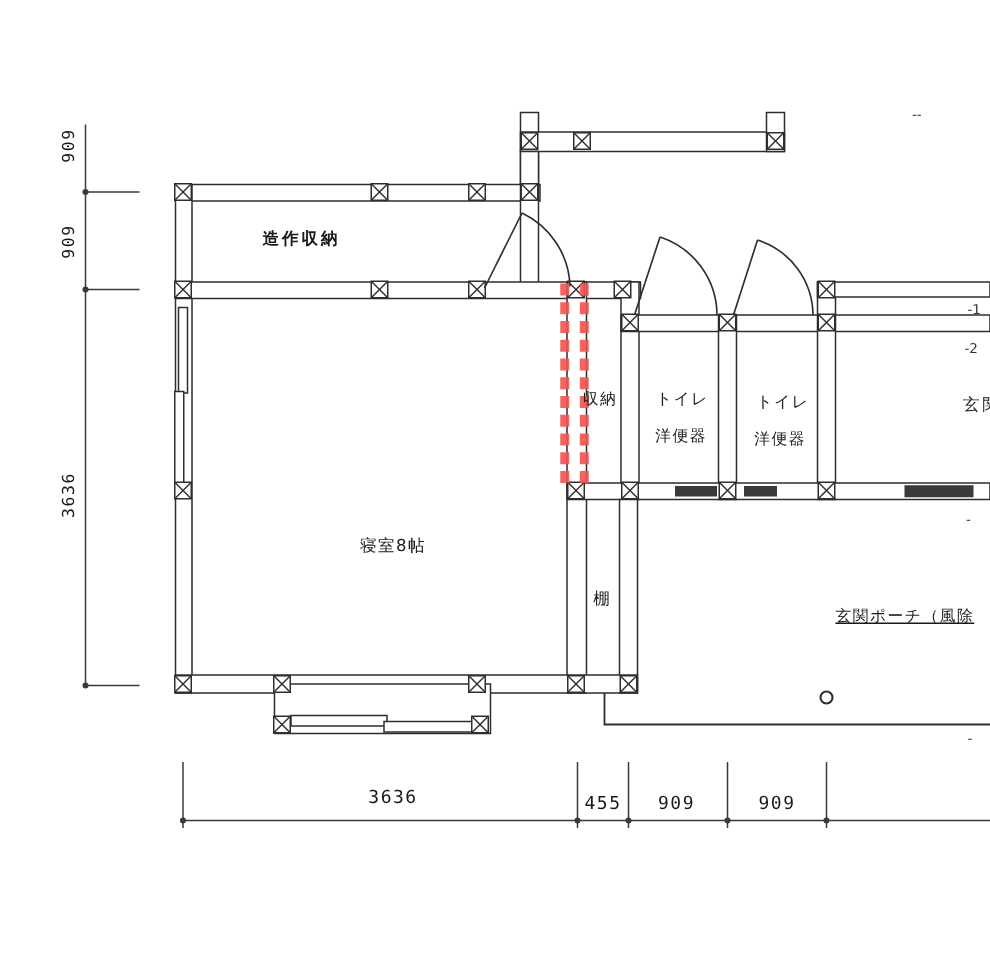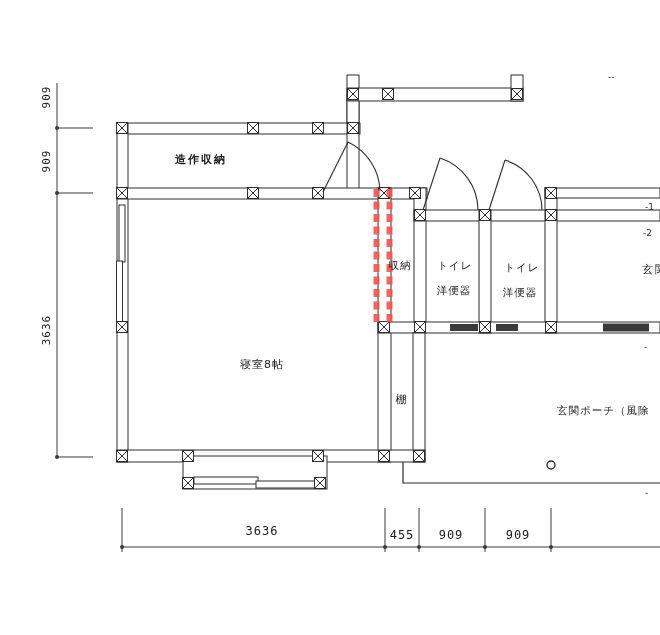--- a/index.html
+++ b/index.html
@@ -252,21 +252,21 @@
 
   <div class="lbl jp ctr" style="left:201px;top:159px;font-weight:bold;">造作収納</div>
   <div class="lbl jps ctr" style="left:400px;top:266px;">収納</div>
   <div class="lbl jps ctr" style="left:455px;top:266px;">トイレ</div>
   <div class="lbl jps ctr" style="left:454px;top:291px;">洋便器</div>
   <div class="lbl jps ctr" style="left:522px;top:268px;">トイレ</div>
   <div class="lbl jps ctr" style="left:520px;top:293px;">洋便器</div>
   <div class="lbl jp" style="left:642px;top:262px;">玄関</div>
   <div class="lbl jp ctr" style="left:262px;top:364px;letter-spacing:1px;">寝室8帖</div>
   <div class="lbl jp ctr" style="left:402px;top:399px;">棚</div>
-  <div class="lbl jps" style="left:557px;top:404px;">玄関ポーチ（風除</div>
+  <div class="lbl jps" style="left:557px;top:404px;text-decoration:underline;">玄関ポーチ（風除</div>
 
   <div class="clipTop" style="left:417px;top:72px;width:36px;">
     <span class="jp">物置</span>
   </div>
 
   <div class="lbl frag" style="left:608px;top:72px;">--</div>
   <div class="lbl frag" style="left:645px;top:202px;">-1</div>
   <div class="lbl frag" style="left:643px;top:228px;">-2</div>
   <div class="lbl frag" style="left:644px;top:342px;">-</div>
   <div class="lbl frag" style="left:645px;top:488px;">-</div>

